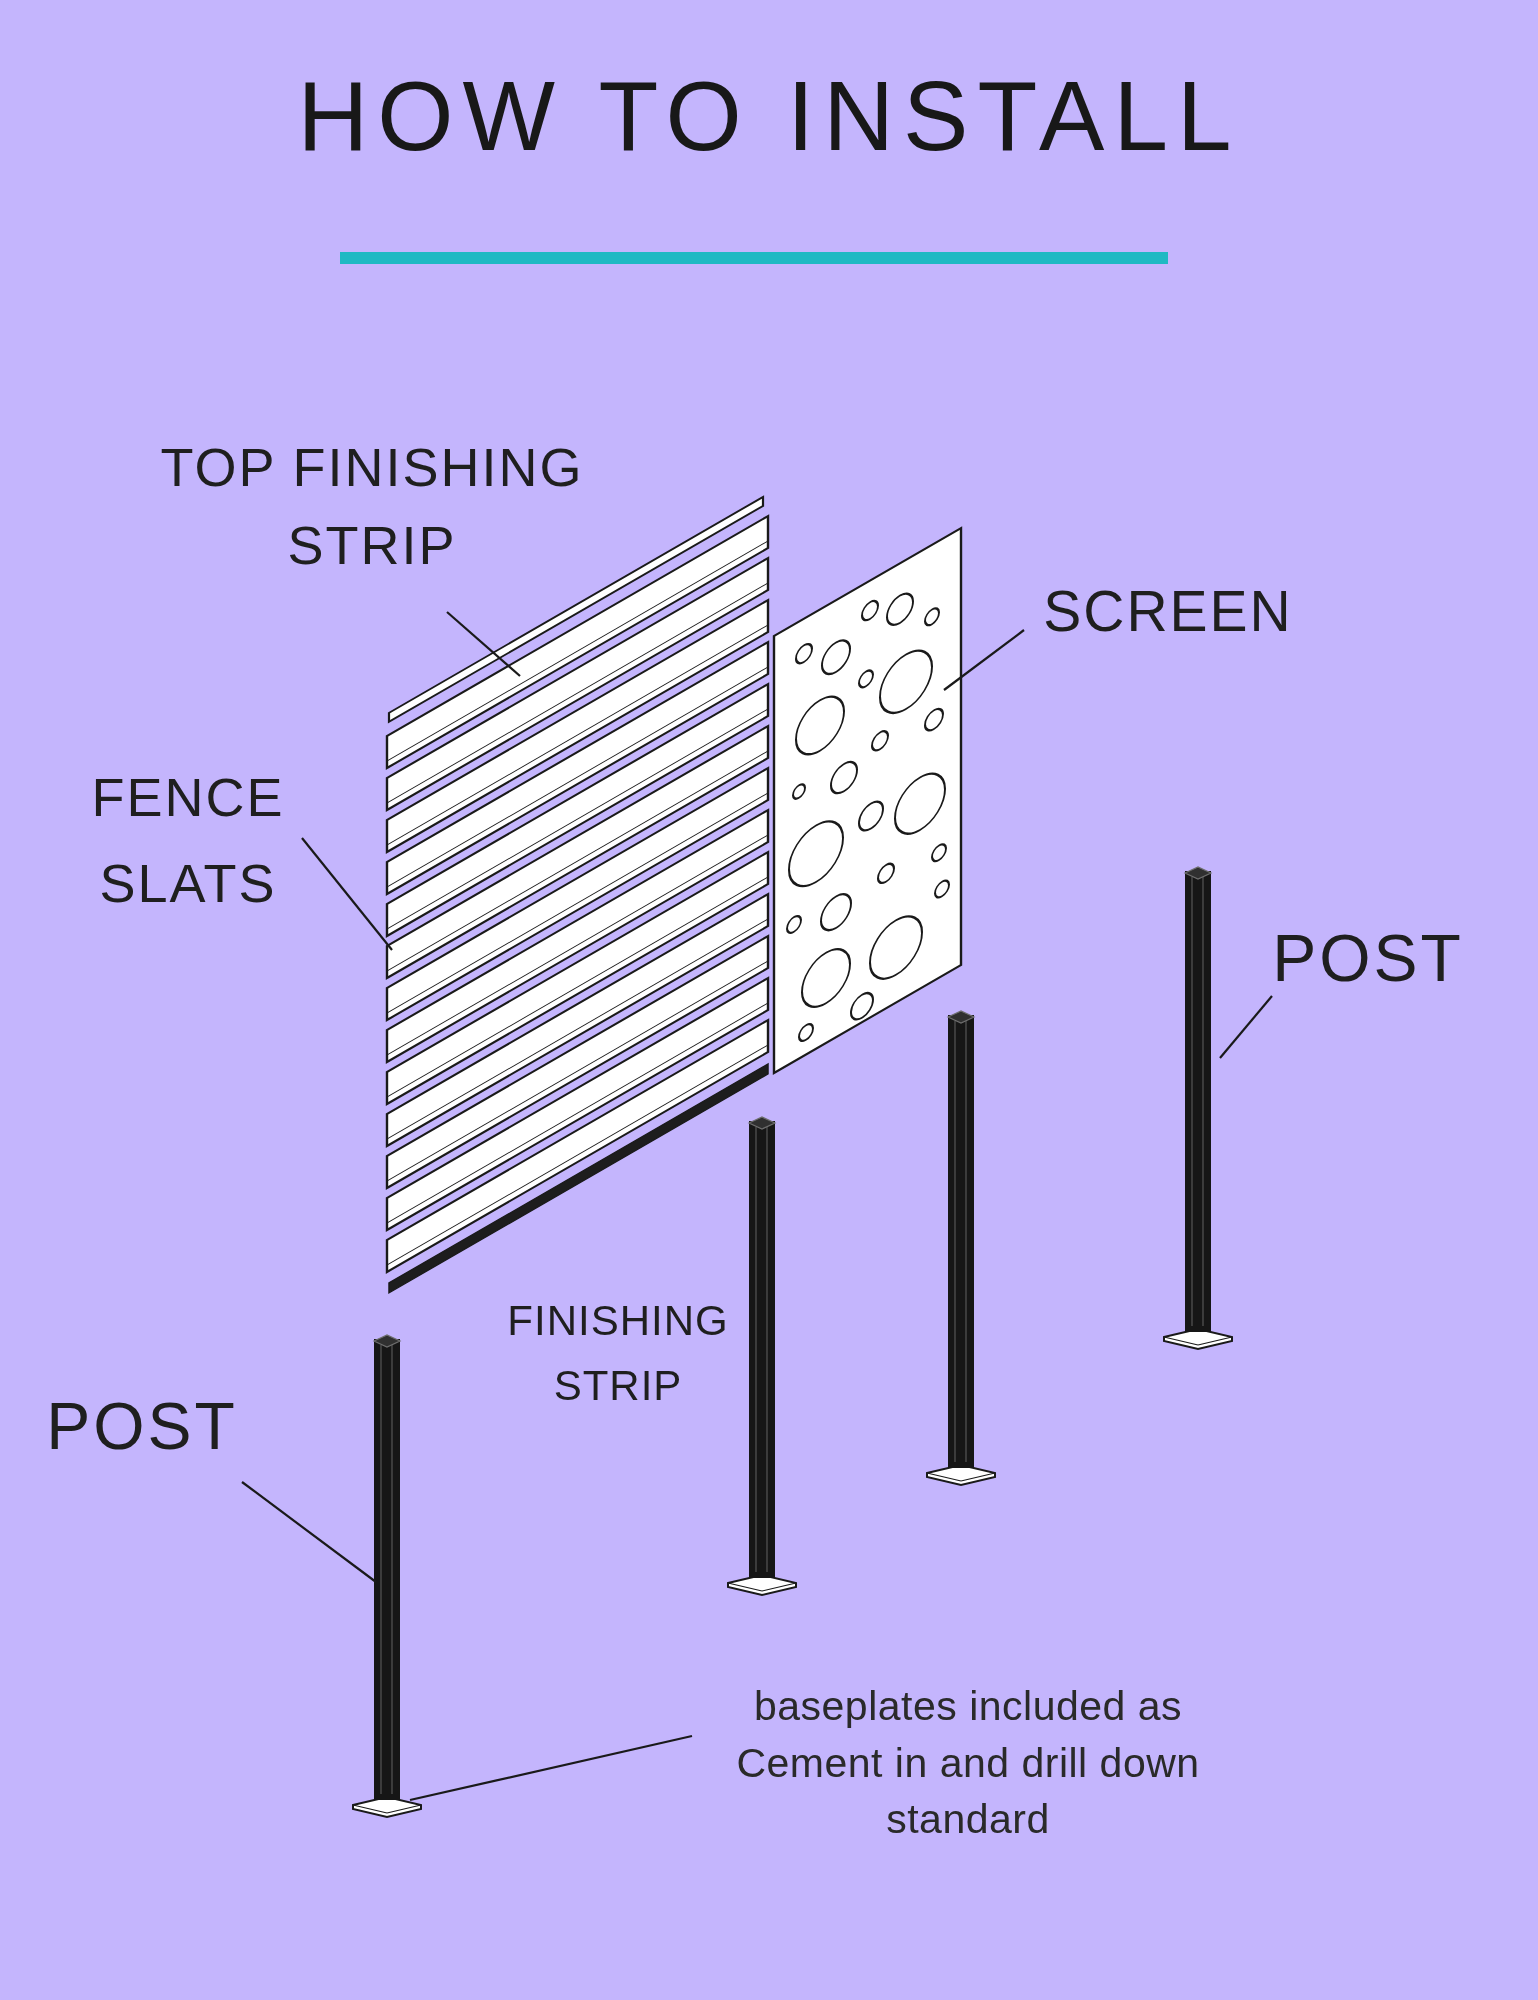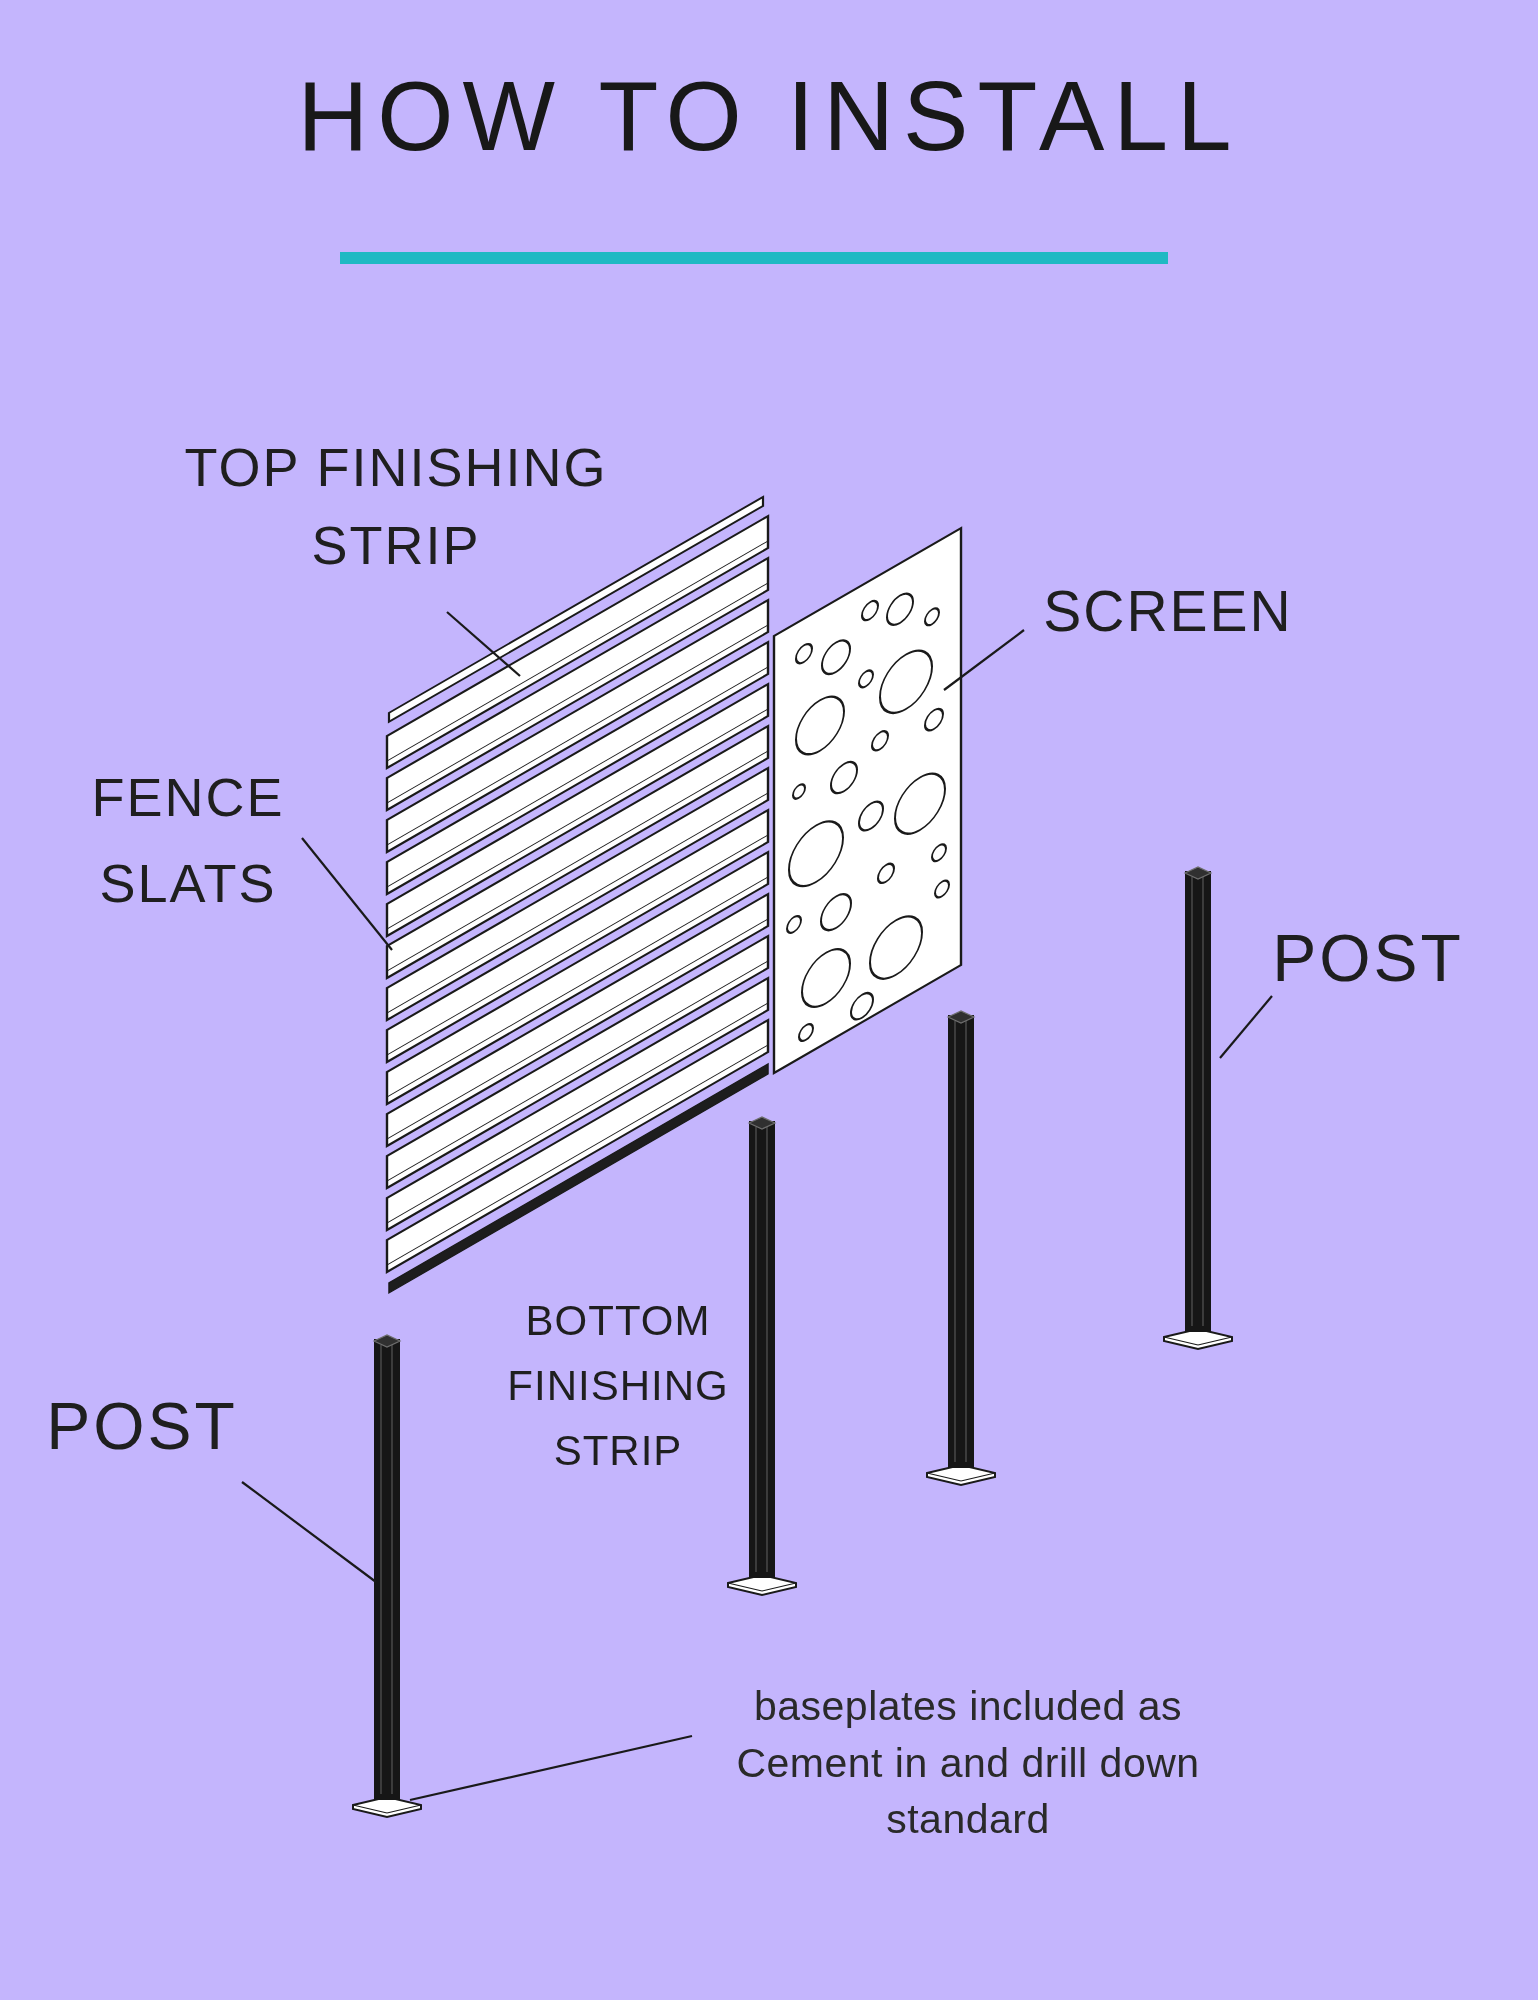--- a/index.html
+++ b/index.html
@@ -4,21 +4,21 @@
 <style>
   html,body{margin:0;padding:0;background:#ffffff;}
   #page{position:relative;width:1538px;height:2000px;background:#c4b5fd;overflow:hidden;
         font-family:"Liberation Sans",sans-serif;color:#1c1c1c;}
   #diagram-svg{position:absolute;left:0;top:0;}
   #title{position:absolute;left:0;top:60px;width:100%;text-align:center;
          font-size:98px;font-weight:300;letter-spacing:9px;color:#181818;white-space:nowrap;}
   #divider{position:absolute;left:340px;top:252px;width:828px;height:12px;background:#1fb9c3;}
   .lbl{position:absolute;transform:translateX(-50%);text-align:center;color:#1f1f1f;font-weight:400;}
   .lbl div{white-space:nowrap;}
-  #lbl-top-strip{left:372px;top:428px;font-size:54px;line-height:1.45;letter-spacing:2px;margin-left:24px;}
+  #lbl-top-strip{left:372px;top:428px;font-size:54px;line-height:1.45;letter-spacing:2px;}
   #lbl-screen{left:1168px;top:578px;font-size:57px;letter-spacing:2px;}
   #lbl-fence{left:188px;top:754px;font-size:54px;line-height:1.6;letter-spacing:2px;}
   #lbl-post-right{left:1368px;top:920px;font-size:66px;letter-spacing:3px;}
   #lbl-post-left{left:142px;top:1388px;font-size:66px;letter-spacing:3px;}
   #lbl-bottom-strip{left:618px;top:1288px;font-size:42px;line-height:1.55;letter-spacing:1px;}
   #caption{left:968px;top:1678px;font-size:41px;line-height:1.38;color:#2a2a2a;letter-spacing:0.5px;}
 </style>
 </head>
 <body>
 
@@ -145,21 +145,20 @@
 
   <div class="lbl" id="lbl-post-right">
     <div>POST</div>
   </div>
 
   <div class="lbl" id="lbl-post-left">
     <div>POST</div>
   </div>
 
   <div class="lbl" id="lbl-bottom-strip">
-    <div>BOTTOM</div>
     <div>FINISHING</div>
     <div>STRIP</div>
   </div>
 
   <div class="lbl" id="caption">
     <div>baseplates included as</div>
     <div>Cement in and drill down</div>
     <div>standard</div>
   </div>
 

